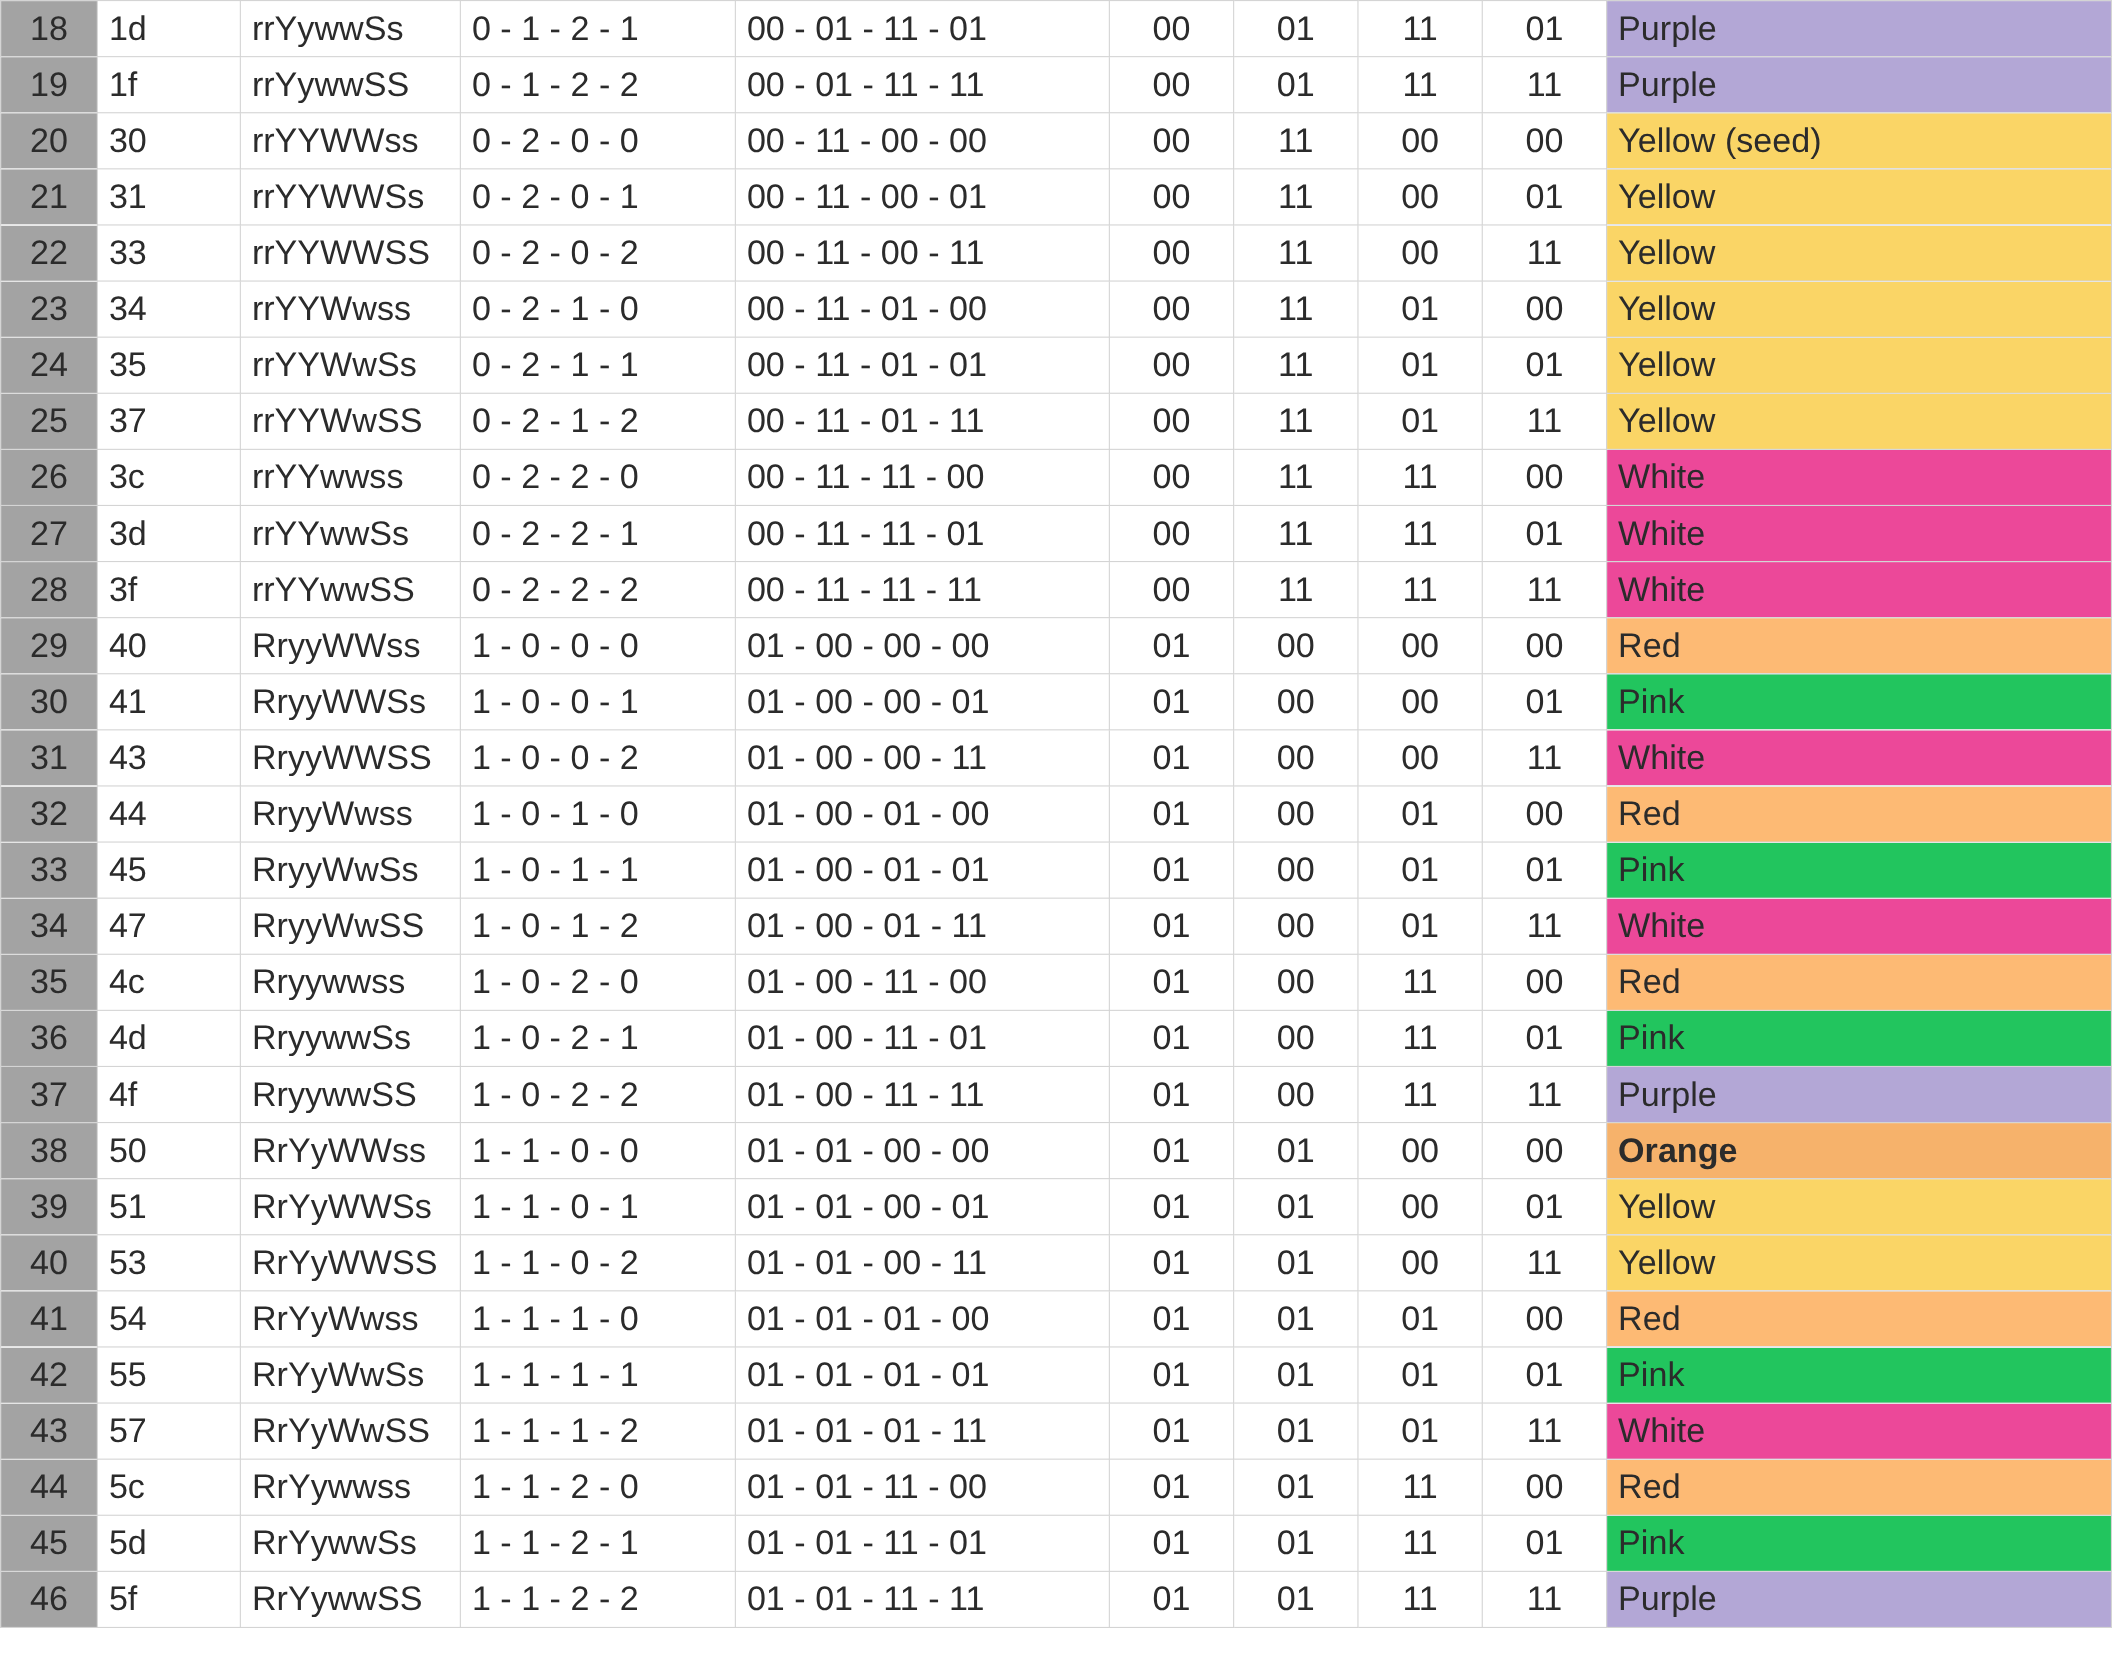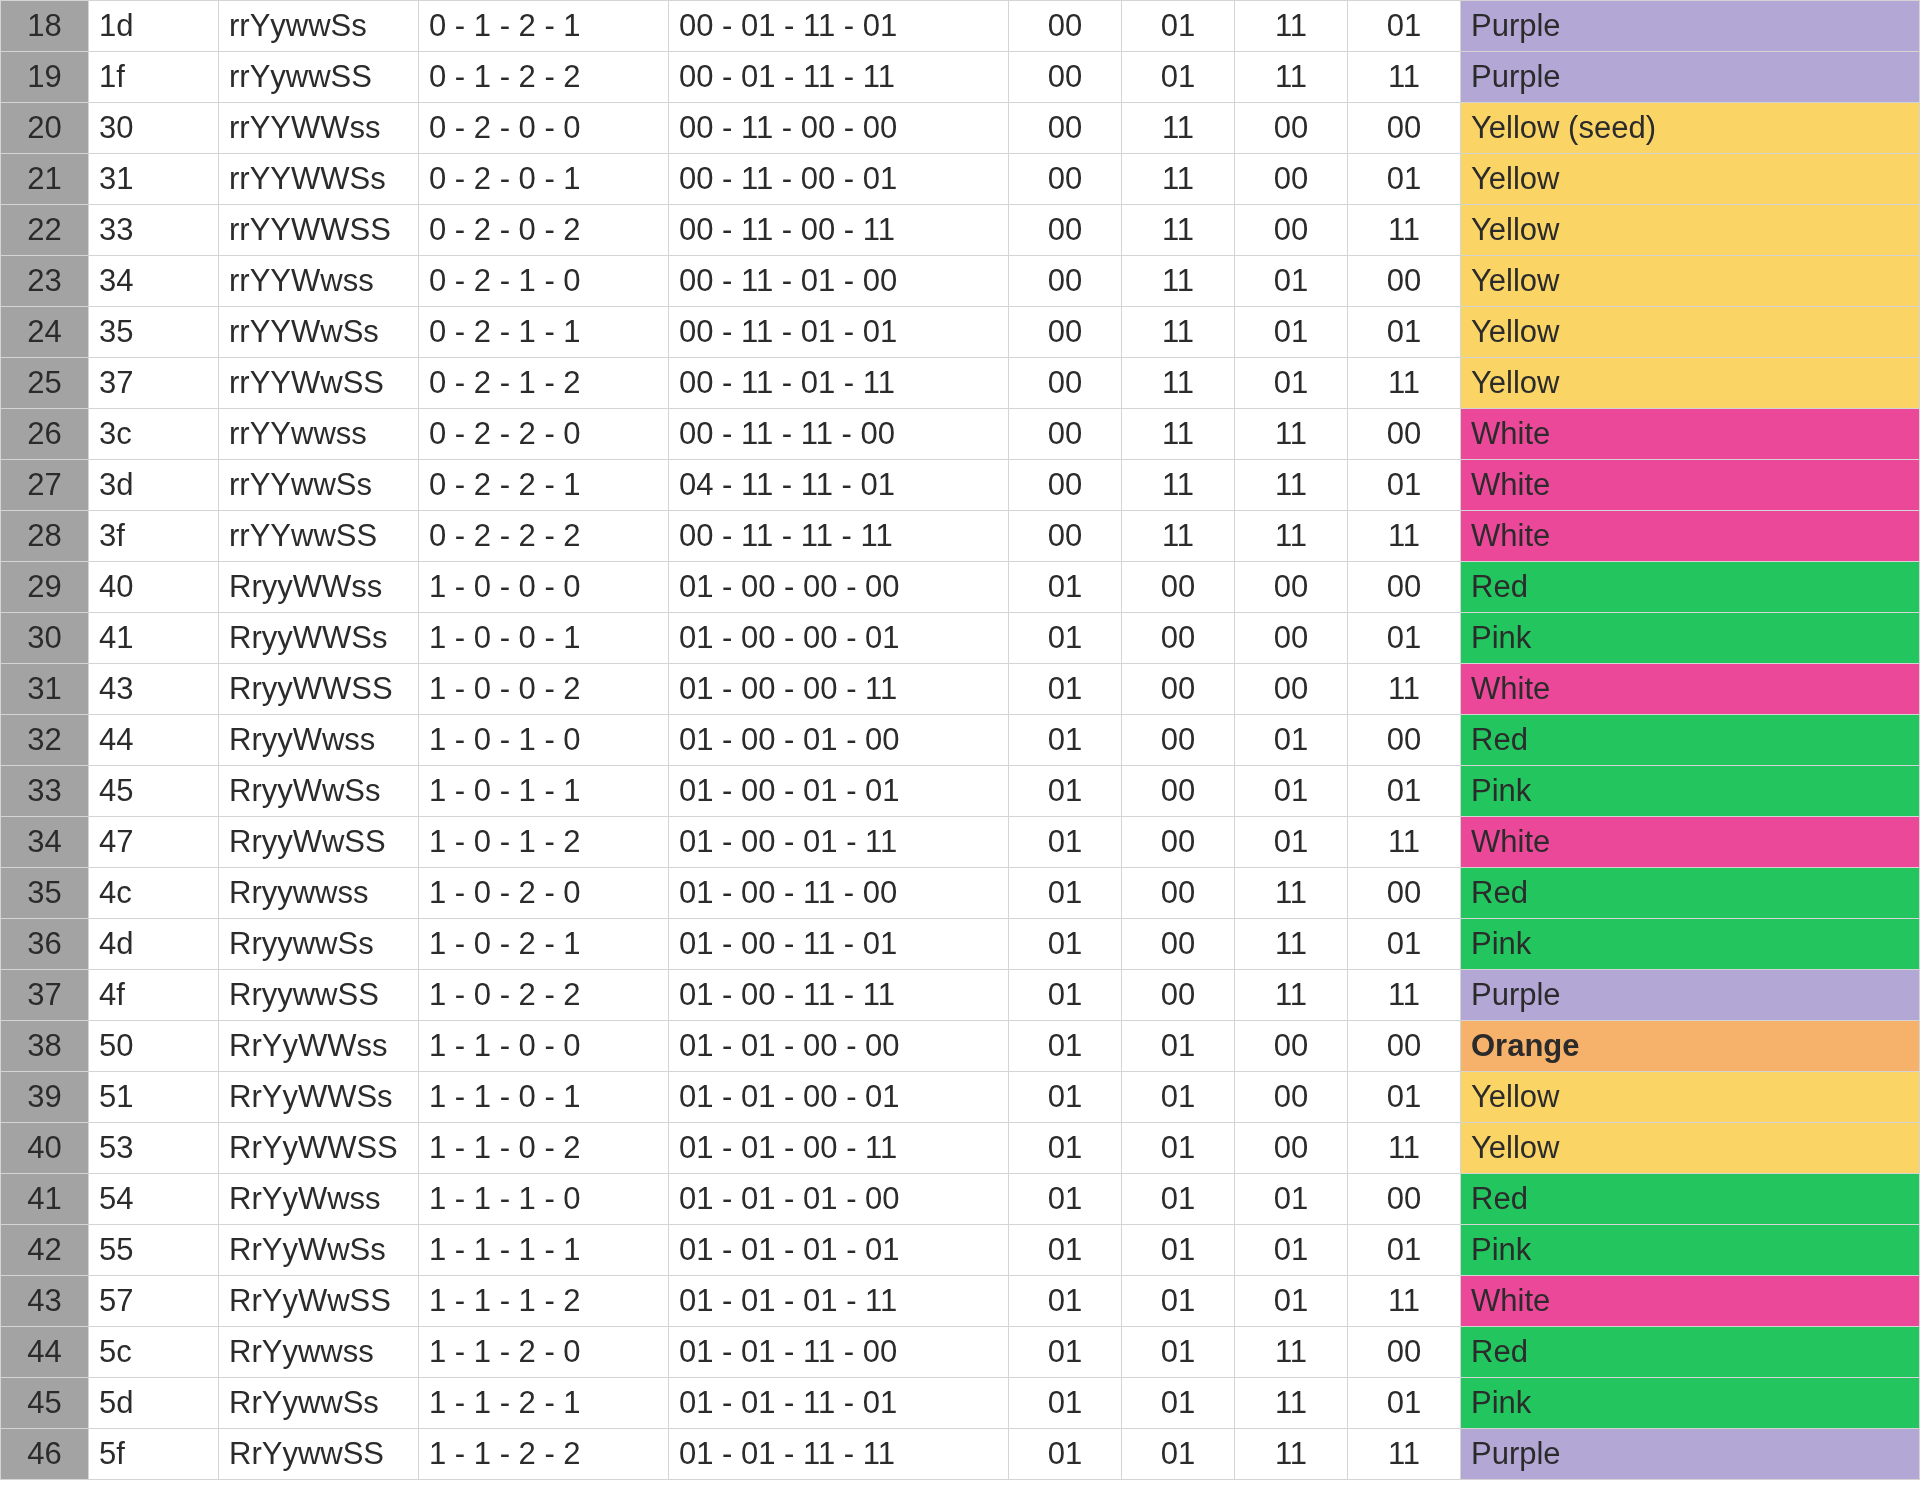--- a/index.html
+++ b/index.html
@@ -43,21 +43,21 @@
   td.c-geno     { width: 200px; }
   td.c-dosage   { width: 250px; }
   td.c-bits     { width: 340px; }
   td.c-b1, td.c-b2, td.c-b3, td.c-b4 { width: 113px; text-align: center; padding: 0; }
   td.c-color    { width: auto; }
 
   
   .fill-purple { background: #b3a7d6; }
   .fill-yellow { background: #fad566; }
   .fill-white  { background: #ec4899; }
-  .fill-red    { background: #22c55e; }
+  .fill-red    { background: #fdba74; }
   .fill-pink   { background: #22c55e; }
   .fill-orange { background: #f6b26b; font-weight: bold; }
 </style>
 </head>
 <body>
 
 <table class="sheet">
   <tbody>
       <tr>
         <td class="rowhdr">18</td>
@@ -165,21 +165,21 @@
         <td class="c-b2">11</td>
         <td class="c-b3">11</td>
         <td class="c-b4">00</td>
         <td class="c-color fill-white">White</td>
       </tr>
       <tr>
         <td class="rowhdr">27</td>
         <td class="c-hex">3d</td>
         <td class="c-geno">rrYYwwSs</td>
         <td class="c-dosage">0 - 2 - 2 - 1</td>
-        <td class="c-bits">04 - 11 - 11 - 01</td>
+        <td class="c-bits">00 - 11 - 11 - 01</td>
         <td class="c-b1">00</td>
         <td class="c-b2">11</td>
         <td class="c-b3">11</td>
         <td class="c-b4">01</td>
         <td class="c-color fill-white">White</td>
       </tr>
       <tr>
         <td class="rowhdr">28</td>
         <td class="c-hex">3f</td>
         <td class="c-geno">rrYYwwSS</td>

